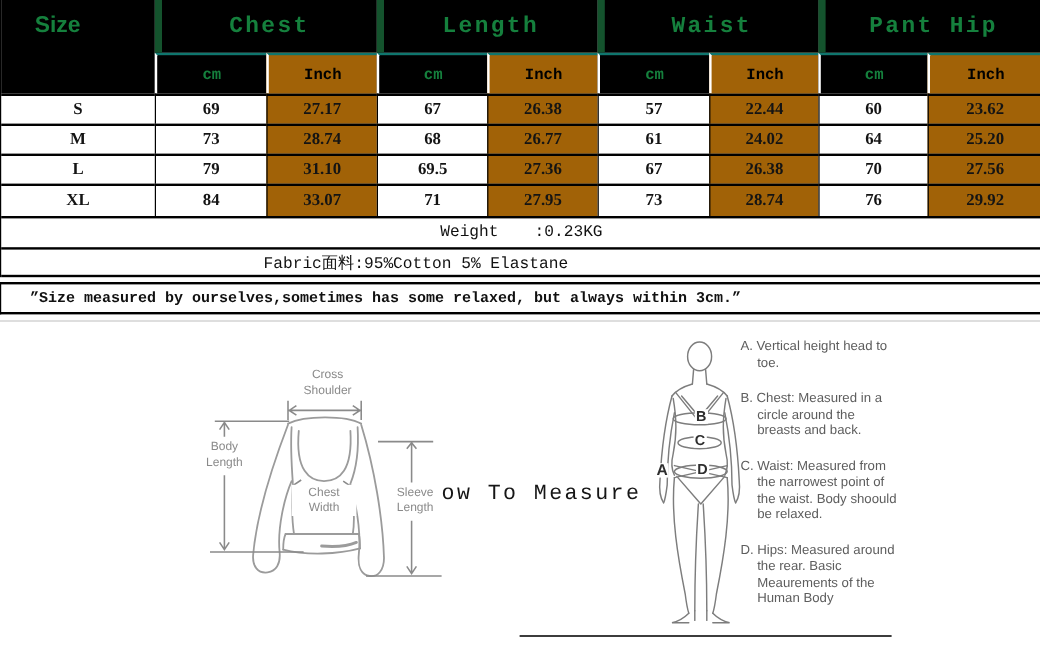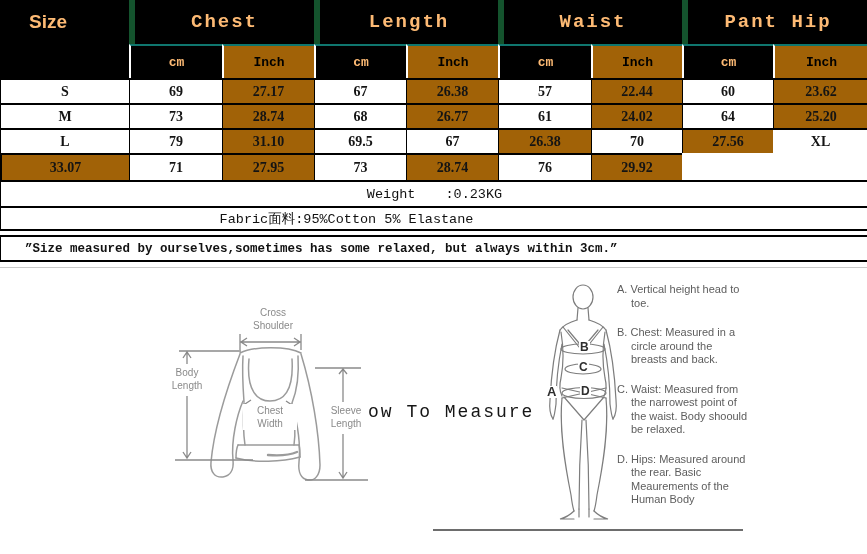--- a/index.html
+++ b/index.html
@@ -5,21 +5,21 @@
   html,body { margin:0; padding:0; background:#fff; }
   .page { position:relative; width:867px; height:554px; background:#ffffff; overflow:hidden;
           font-family:"Liberation Mono", monospace; color:#111; }
 
   
   .tbl { display:grid; width:867px; box-sizing:content-box;
          grid-template-columns:128px 93px 92px 92px 92px 93px 91px 91px 95px;
          grid-template-rows:44px 34px 25px 25px 25px 27px 26px 25px;
          border-left:1px solid #000; }
   .cell { display:flex; align-items:center; justify-content:center; box-sizing:border-box; }
-  .hdr  { background:#000; color:#fdba74; }
+  .hdr  { background:#000; color:#15803d; }
   .corner { grid-column:1; grid-row:1/3; justify-content:flex-start; align-items:flex-start;
             padding-left:28px; padding-top:11px;
             font-family:"Liberation Sans", sans-serif; font-weight:bold; font-size:19px; }
   .grp  { border-left:6px solid #14532d; font-size:19px; font-weight:bold; letter-spacing:2px; }
   .unit { border-left:2px solid #fff; border-top:2px solid #0f766e; font-size:13px; font-weight:bold; }
   .ybg  { background:#a16207; color:#000; }
   .d    { border-top:2px solid #000; font-family:"Liberation Serif", serif;
           font-weight:bold; font-size:14px; color:#141414; }
   .bl   { border-left:1px solid #000; }
   .wrow, .frow { grid-column:1/-1; border-top:2px solid #000; font-size:13.5px; font-weight:normal; }
@@ -86,26 +86,28 @@
     <div class="cell d bl ybg">26.77</div>
     <div class="cell d bl">61</div>
     <div class="cell d bl ybg">24.02</div>
     <div class="cell d bl">64</div>
     <div class="cell d bl ybg">25.20</div>
 
     <div class="cell d">L</div>
     <div class="cell d bl">79</div>
     <div class="cell d bl ybg">31.10</div>
     <div class="cell d bl">69.5</div>
+    <div class="cell d bl ybg">27.36</div>
     <div class="cell d bl">67</div>
     <div class="cell d bl ybg">26.38</div>
     <div class="cell d bl">70</div>
     <div class="cell d bl ybg">27.56</div>
 
     <div class="cell d">XL</div>
+    <div class="cell d bl">84</div>
     <div class="cell d bl ybg">33.07</div>
     <div class="cell d bl">71</div>
     <div class="cell d bl ybg">27.95</div>
     <div class="cell d bl">73</div>
     <div class="cell d bl ybg">28.74</div>
     <div class="cell d bl">76</div>
     <div class="cell d bl ybg">29.92</div>
 
     <div class="cell wrow">
       <span>Weight</span>

